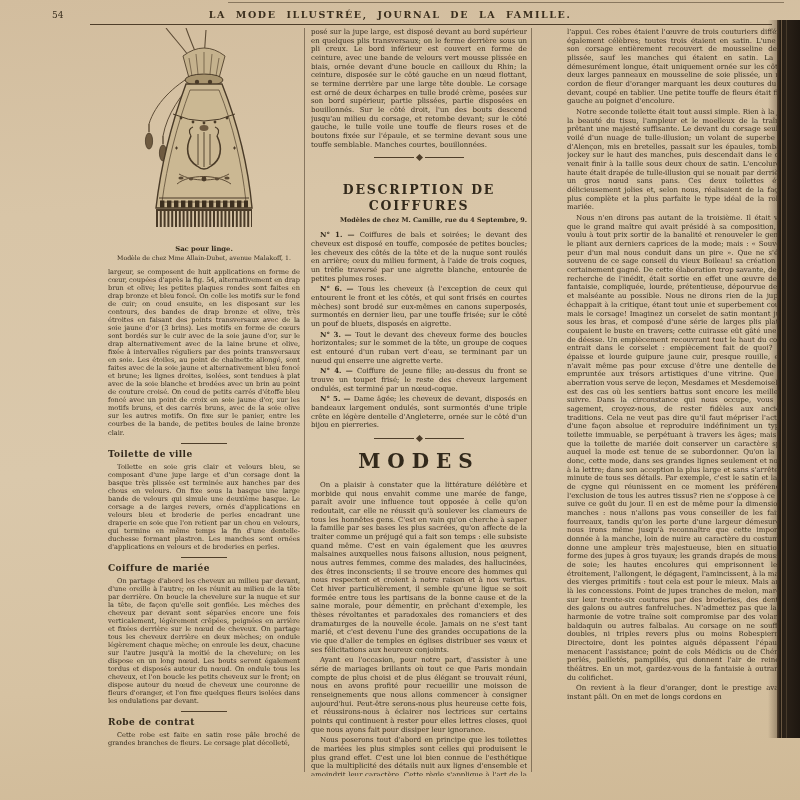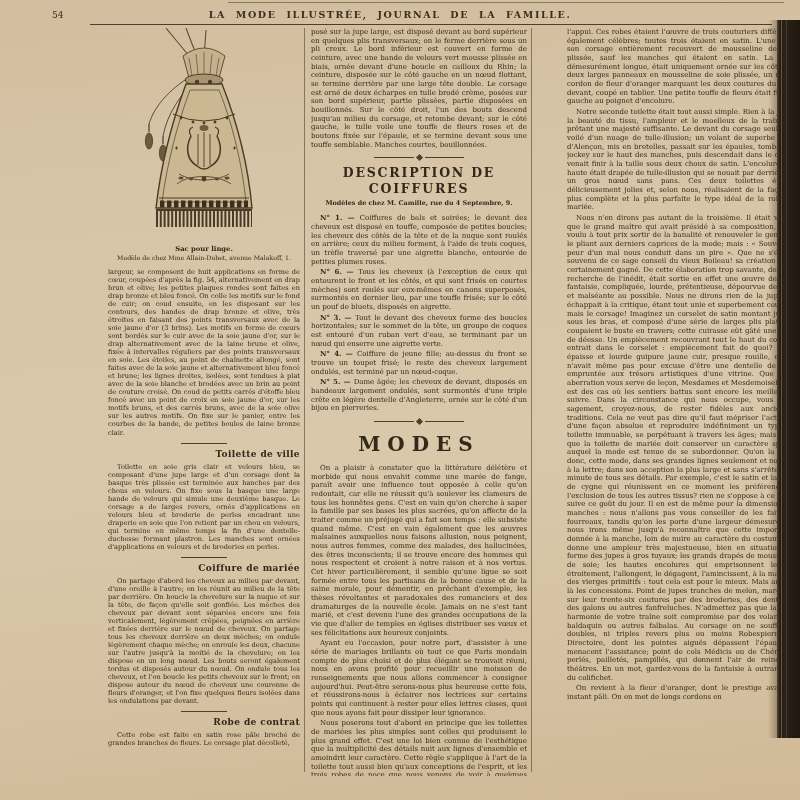--- a/index.html
+++ b/index.html
@@ -16,27 +16,27 @@
   .header-rule{position:absolute;top:24px;left:90px;width:682px;height:1px;background:#4e3e2a;}
   .col{position:absolute;top:28px;overflow:hidden;text-align:justify;}
   .col-left{left:108px;width:192px;height:747px;font-size:6.6px;line-height:1.22;}
   .col-mid{left:311px;width:216px;height:748px;font-size:7px;line-height:1.24;}
   .col-right{left:567px;width:230px;height:712px;font-size:7px;line-height:1.24;}
   .vrule{position:absolute;width:1px;background:rgba(70,55,36,.55);}
   .vrule-1{left:304px;top:28px;height:744px;}
   .vrule-2{left:531px;top:28px;height:744px;}
   .para{margin:0 0 2px 0;text-indent:9px;}
   .para.no-indent{text-indent:0;}
-  .section-title{font-size:9px;font-weight:bold;text-align:right;margin:5px 0 3px 0;letter-spacing:.4px;}
+  .section-title{font-size:9px;font-weight:bold;text-align:left;margin:5px 0 3px 0;letter-spacing:.4px;}
   .rule-short{width:46px;height:1px;background:#4e3e2a;margin:6px auto 4px auto;}
   .ornament{display:flex;align-items:center;justify-content:center;margin:6px auto 5px auto;width:90px;}
   .ornament .line{flex:1;height:1px;background:#4e3e2a;}
   .ornament .diamond{width:5px;height:5px;background:#4e3e2a;transform:rotate(45deg);margin:0 3px;}
-  .coiffures-title{font-size:12.5px;font-weight:bold;text-align:center;letter-spacing:1.8px;margin:5px 0 4px 0;}
-  .coiffures-sub{font-size:6.4px;font-weight:bold;text-align:center;margin:0 0 6px 0;}
+  .coiffures-title{font-size:12.5px;font-weight:bold;text-align:center;letter-spacing:1.8px;margin:22px 0 4px 0;}
+  .coiffures-sub{font-size:6.4px;font-weight:bold;text-align:right;margin:0 0 6px 0;}
   .modes-title{font-size:20px;font-weight:bold;text-align:center;letter-spacing:7px;margin:8px 0 7px 0;}
   .item-label{font-weight:bold;}
   .illustration-wrap{text-align:center;margin-bottom:6px;}
   .caption-title{font-size:6.8px;font-weight:bold;text-align:center;margin:3px 0 1px 0;text-indent:0;}
   .caption-sub{font-size:6.2px;text-align:center;margin:0 0 4px 0;text-indent:0;}
   .scan-strip{position:absolute;left:777px;top:20px;width:23px;height:718px;
     background:linear-gradient(90deg,#564431 0,#241c13 3px,#2a2118 8px,#1e1710 100%);}
   .scan-strip .hl{position:absolute;top:0;left:4px;width:1px;height:100%;background:rgba(150,125,95,.6);}
   .scan-strip .hl2{position:absolute;top:0;left:9px;width:1px;height:100%;background:rgba(120,100,75,.4);}
   .edge-shade{position:absolute;left:768px;top:20px;width:9px;height:718px;
@@ -126,21 +126,21 @@
   <div class="ornament">
     <span class="line"></span>
       <span class="diamond"></span>
       <span class="line"></span>
   </div>
 
   <div class="coiffures-title">DESCRIPTION DE COIFFURES</div>
   <div class="coiffures-sub">Modèles de chez M. Camille, rue du 4 Septembre, 9.</div>
 
   <p class="para"><span class="item-label">N° 1. — </span><span>Coiffures de bals et soirées; le devant des cheveux est disposé en touffe, composée de petites boucles; les cheveux des côtés de la tête et de la nuque sont roulés en arrière; ceux du milieu forment, à l'aide de trois coques, un trèfle traversé par une aigrette blanche, entourée de petites plumes roses.</span></p>
-  <p class="para"><span class="item-label">N° 6. — </span><span>Tous les cheveux (à l'exception de ceux qui entourent le front et les côtés, et qui sont frisés en courtes mèches) sont roulés sur eux-mêmes en canons superposés, surmontés en dernier lieu, par une touffe frisée; sur le côté un pouf de bluets, disposés en aigrette.</span></p>
+  <p class="para"><span class="item-label">N° 6. — </span><span>Tous les cheveux (à l'exception de ceux qui entourent le front et les côtés, et qui sont frisés en courtes mèches) sont brodé sur eux-mêmes en canons superposés, surmontés en dernier lieu, par une touffe frisée; sur le côté un pouf de bluets, disposés en aigrette.</span></p>
   <p class="para"><span class="item-label">N° 3. — </span><span>Tout le devant des cheveux forme des boucles horizontales; sur le sommet de la tête, un groupe de coques est entouré d'un ruban vert d'eau, se terminant par un nœud qui enserre une aigrette verte.</span></p>
   <p class="para"><span class="item-label">N° 4. — </span><span>Coiffure de jeune fille; au-dessus du front se trouve un toupet frisé; le reste des cheveux largement ondulés, est terminé par un nœud-coque.</span></p>
   <p class="para"><span class="item-label">N° 5. — </span><span>Dame âgée; les cheveux de devant, disposés en bandeaux largement ondulés, sont surmontés d'une triple crête en légère dentelle d'Angleterre, ornée sur le côté d'un bijou en pierreries.</span></p>
 
   <div class="ornament">
     <span class="line"></span>
       <span class="diamond"></span>
       <span class="line"></span>
   </div>
 

